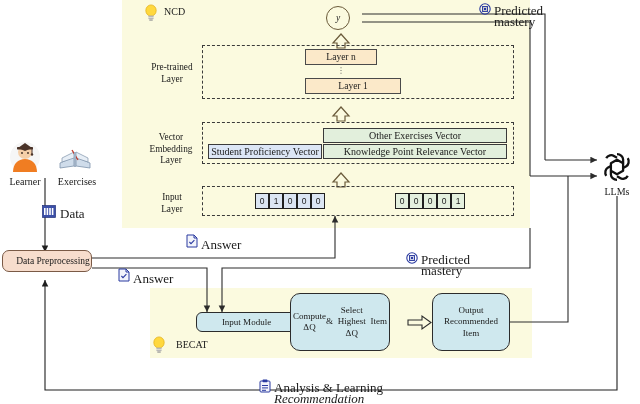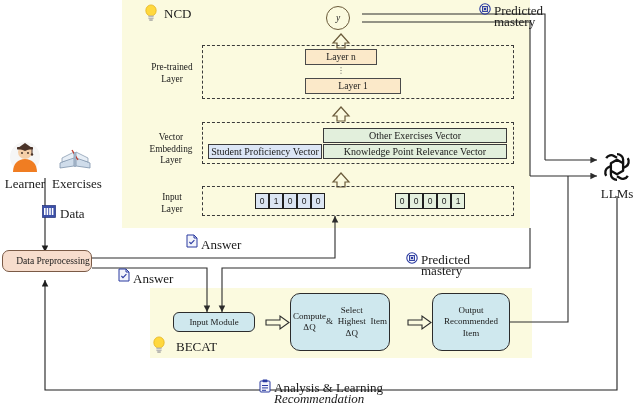--- a/index.html
+++ b/index.html
@@ -25,21 +25,21 @@
   .bits{display:flex;}
   .bits-blue .bitcell{background:#dbe5f3;}
   .bits-green .bitcell{background:#e4f0de;}
   .rbox{border:1.2px solid #2c2c2c;background:#cfe8ee;border-radius:10px;
         display:flex;align-items:center;justify-content:center;
         font-size:9px;line-height:1.25;text-align:center;padding:2px;}
   .rbox-sm{border:1.1px solid #2c2c2c;background:#cfe8ee;border-radius:6px;
         display:flex;align-items:center;justify-content:center;font-size:9px;}
   .dpbox{border:1.2px solid #7a5a46;background:#f7ddcd;border-radius:7px;
         display:flex;align-items:center;justify-content:center;font-size:9.5px;padding-left:12px;}
-  .lbl{font-size:13px;line-height:1.2;text-align:center;color:#1a1a1a;}
+  .lbl{font-size:10px;line-height:1.2;text-align:center;color:#1a1a1a;}
   .lbl-l{font-size:9.3px;line-height:1.25;text-align:center;}
   .note{font-size:13px;line-height:1.2;color:#1a1a1a;}
   .ycircle{border:1.3px solid #6a5a3a;border-radius:50%;width:24px;height:24px;
            display:flex;align-items:center;justify-content:center;font-size:9.5px;
            background:#fbfadf;font-style:italic;}
   svg{position:absolute;left:0;top:0;overflow:visible;}
   .icowrap{position:absolute;}
 </style>
 </head>
 <body>
@@ -183,21 +183,21 @@
   <div class="icowrap" style="left:152px;top:336px;">
     <svg width="14" height="17" viewBox="0 0 14 17">
       <ellipse cx="7" cy="6.5" rx="5.2" ry="5.6" fill="#ffd83d" stroke="#e0ac12" stroke-width="0.7"></ellipse>
       <rect x="4.4" y="11.6" width="5.2" height="1.5" fill="#b8b8b8"></rect>
       <rect x="4.4" y="13.6" width="5.2" height="1.5" fill="#b8b8b8"></rect>
       <rect x="5.3" y="15.4" width="3.4" height="1.3" fill="#9a9a9a"></rect>
     </svg>
   </div>
   <div class="abs lbl" style="left:176px;top:339px;width:50px;text-align:left;">BECAT</div>
 
-  <div class="abs rbox-sm" style="left:173px;top:312px;width:82px;height:20px;">Input Module</div>
+  <div class="abs rbox-sm" style="left:196px;top:312px;width:101px;height:20px;">Input Module</div>
 
   <div class="abs rbox" style="left:290px;top:293px;width:100px;height:58px;">
     <div>Compute ΔQ</div>
     <div>&amp;</div>
     <div>Select Highest ΔQ</div>
     <div>Item</div>
   </div>
 
   <div class="abs rbox" style="left:432px;top:293px;width:78px;height:58px;flex-direction:column;">
     <div>Output</div>

